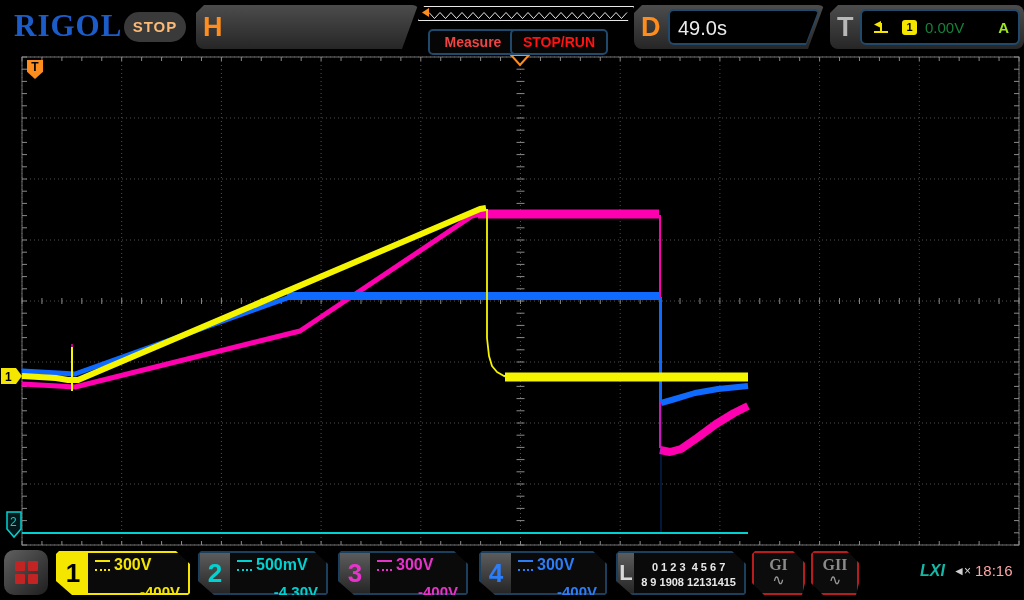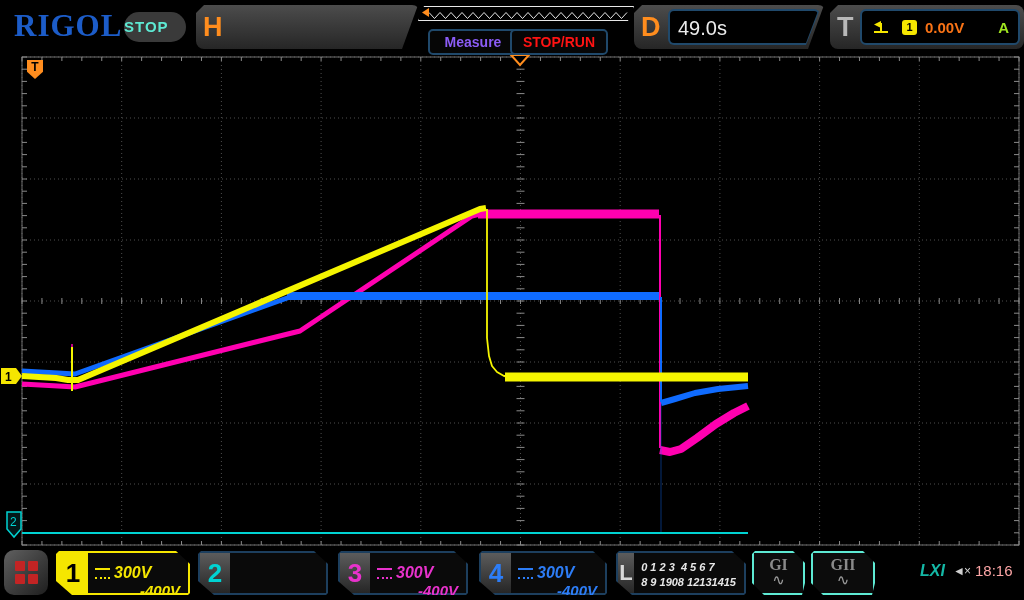--- a/index.html
+++ b/index.html
@@ -4,48 +4,48 @@
 <style>
   html,body{margin:0;padding:0;background:#000;width:1024px;height:600px;overflow:hidden;
     font-family:"Liberation Sans",sans-serif;-webkit-font-smoothing:antialiased;}
   #screen{position:relative;width:1024px;height:600px;background:#000;}
 
   
   #topbar{position:absolute;left:0;top:0;width:1024px;height:55px;background:#000;z-index:5;}
   #logo{position:absolute;left:14px;top:8px;font-family:"Liberation Serif",serif;
     font-weight:bold;font-size:31px;color:#1c5cc8;letter-spacing:1px;}
   #run-status{position:absolute;left:124px;top:12px;width:62px;height:30px;background:#3a3a3a;
-    border-radius:16px;color:#5eead4;font-weight:bold;font-size:15px;text-align:left;line-height:30px;letter-spacing:1px;}
+    border-radius:16px;color:#fdba74;font-weight:bold;font-size:15px;text-align:center;line-height:30px;letter-spacing:1px;}
   .blk{position:absolute;top:5px;height:44px;background:linear-gradient(#4c4c4c,#262626);
     border-radius:8px;clip-path:polygon(0 8px,8px 0,calc(100% - 2px) 0,calc(100% - 18px) 100%,0 100%);}
   .blk-letter{position:absolute;left:7px;top:7px;font-size:27px;font-weight:bold;color:#ff8d1e;}
   .slantbox{position:absolute;top:4px;bottom:4px;background:#20496b;border-radius:6px;
     clip-path:polygon(0 0,100% 0,calc(100% - 14px) 100%,0 100%);padding:2px;}
   .slantbox-inner{position:relative;width:100%;height:100%;background:#000;border-radius:4px;
     clip-path:polygon(0 0,100% 0,calc(100% - 12px) 100%,0 100%);}
   #h-block{left:196px;width:224px;}
   #h-box{left:36px;right:4px;}
   #h-timebase{position:absolute;left:16px;top:6px;font-size:20px;color:#ececec;}
   #h-rates{position:absolute;right:22px;top:2px;text-align:right;font-size:12px;line-height:15px;color:#9a9a9a;}
   #wavebar{position:absolute;left:418px;top:6px;width:214px;height:13px;border:1px solid #e8e8e8;
     background:#000;clip-path:polygon(6px 0,100% 0,calc(100% - 6px) 100%,0 100%);}
   .btn{position:absolute;top:29px;height:22px;background:#060606;border:2px solid #20496b;
     border-radius:5px;text-align:center;font-weight:bold;font-size:14px;line-height:22px;}
-  #measure-btn{left:428px;width:86px;color:#8b5cf6;}
+  #measure-btn{left:428px;width:86px;color:#ef4444;}
   #stoprun-btn{left:510px;width:94px;color:#ff1313;}
   #d-block{left:634px;width:192px;}
   #d-box{left:34px;right:6px;}
   #d-value{position:absolute;left:8px;top:6px;font-size:20px;color:#ececec;}
   #t-block{left:830px;width:194px;clip-path:polygon(0 8px,8px 0,100% 0,100% 100%,0 100%);}
   #t-letter{color:#b8b8b8;}
   #t-box{left:30px;right:4px;clip-path:none;}
   #t-box .slantbox-inner{clip-path:none;display:flex;align-items:center;}
   #trig-source{width:15px;height:15px;background:#f5e600;border-radius:3px;color:#000;
     font-weight:bold;font-size:11px;text-align:center;line-height:15px;margin:0 8px 0 12px;}
-  #trig-level{color:#f97316;font-size:15px;font-weight:bold;}
+  #trig-level{color:#15803d;font-size:15px;}
   #trig-mode{position:absolute;right:9px;color:#9fe520;font-weight:bold;font-size:15px;}
 
   
   #scope-svg{position:absolute;left:0;top:0;z-index:1;}
   #trig-pent{position:absolute;left:27px;top:60px;width:16px;height:19px;background:#ff8d1e;z-index:2;
     clip-path:polygon(0 0,100% 0,100% 62%,50% 100%,0 62%);color:#000;font-weight:bold;font-size:12px;
     text-align:center;line-height:15px;}
 
   
   #botbar{position:absolute;left:0;top:548px;width:1024px;height:52px;background:#000;z-index:5;}
@@ -53,35 +53,35 @@
     background:linear-gradient(135deg,#606060,#1e1e1e);display:flex;align-items:center;justify-content:center;}
   #menu-icon{display:grid;grid-template-columns:10px 10px;grid-gap:3px;}
   #menu-icon span{width:10px;height:10px;background:#c22424;border-radius:1px;}
   .chbox{position:absolute;top:3px;height:44px;display:flex;background:#0a0a0a;
     border:2px solid #1d3f5e;box-sizing:border-box;
     clip-path:polygon(3px 0,calc(100% - 14px) 0,100% 13px,100% calc(100% - 2px),calc(100% - 2px) 100%,16px 100%,0 calc(100% - 14px),0 3px);}
   .chbox.selected{border-color:#f5e600;}
   .chtab{width:30px;background:linear-gradient(#5c5c5c,#262626);color:var(--c);
     font-size:26px;font-weight:bold;text-align:center;line-height:40px;}
   .chbox.selected .chtab{background:#f5e600;color:#000;}
-  .chval{flex:1;color:var(--c);padding:11px 8px 0 7px;font-style:italic;}
+  .chval{flex:1;color:var(--c);padding:3px 8px 0 7px;}
   .chval .row1{font-size:16px;font-weight:bold;display:flex;align-items:center;gap:4px;}
-  .chval .row2{font-size:15px;font-weight:bold;text-align:right;margin-top:0;}
+  .chval .row2{font-size:15px;font-weight:bold;text-align:right;margin-top:9px;}
   .coupling{display:inline-block;width:15px;height:7px;border-top:2px solid;border-bottom:2px dotted;}
   #ch1-box{left:56px;width:134px;} #ch2-box{left:198px;width:130px;}
   #ch3-box{left:338px;width:130px;} #ch4-box{left:479px;width:128px;}
   #logic-box{left:616px;width:130px;--c:#d8d8d8;}
   #logic-box .chtab{font-size:22px;color:#d8d8d8;}
-  #logic-box .lrow{font-size:11px;font-weight:bold;color:#e8e8e8;line-height:14px;white-space:pre;margin-top:1px;}
-  .gbox{position:absolute;top:3px;height:44px;background:#0c0c0c;border:2px solid #5eead4;box-sizing:border-box;
+  #logic-box .lrow{font-size:11px;font-weight:bold;color:#e8e8e8;line-height:14px;white-space:pre;margin-top:1px;text-align:center;}
+  .gbox{position:absolute;top:3px;height:44px;background:#0c0c0c;border:2px solid #b91c1c;box-sizing:border-box;
     clip-path:polygon(3px 0,calc(100% - 12px) 0,100% 12px,100% calc(100% - 12px),calc(100% - 3px) 100%,12px 100%,0 calc(100% - 12px),0 3px);
     text-align:center;color:#8a8a8a;}
   .gbox .glabel{font-family:"Liberation Serif",serif;font-weight:bold;font-size:16px;line-height:17px;margin-top:3px;}
   .gbox .gwave{font-size:15px;line-height:14px;color:#9a9a9a;}
-  #g1-box{left:752px;width:53px;} #g2-box{left:811px;width:64px;}
+  #g1-box{left:752px;width:53px;} #g2-box{left:811px;width:48px;}
   #lxi{position:absolute;left:920px;top:14px;color:#14b8a6;font-weight:bold;font-style:italic;font-size:16px;}
   #mute{position:absolute;left:953px;top:16px;color:#cfcfcf;font-size:12px;letter-spacing:-1px;}
   #mute::before{content:"◄×";}
   #clock{position:absolute;left:975px;top:14px;color:#fca5a5;font-size:15px;}
 </style>
 </head>
 <body>
 
 <div id="screen">
 
@@ -199,20 +199,27 @@
       <div class="chval">
         <div class="row1">
             <span class="coupling"></span>
           <span>300V</span>
           </div>
         <div class="row2">-400V</div>
       </div>
     </div>
     <div id="ch2-box" class="chbox" style="--c: #00d2d2;">
       <div class="chtab">2</div>
+      <div class="chval">
+        <div class="row1">
+            <span class="coupling"></span>
+          <span>500mV</span>
+          </div>
+        <div class="row2">-4.30V</div>
+      </div>
     </div>
     <div id="ch3-box" class="chbox" style="--c: #e832cc;">
       <div class="chtab">3</div>
       <div class="chval">
         <div class="row1">
             <span class="coupling"></span>
           <span>300V</span>
           </div>
         <div class="row2">-400V</div>
       </div>

